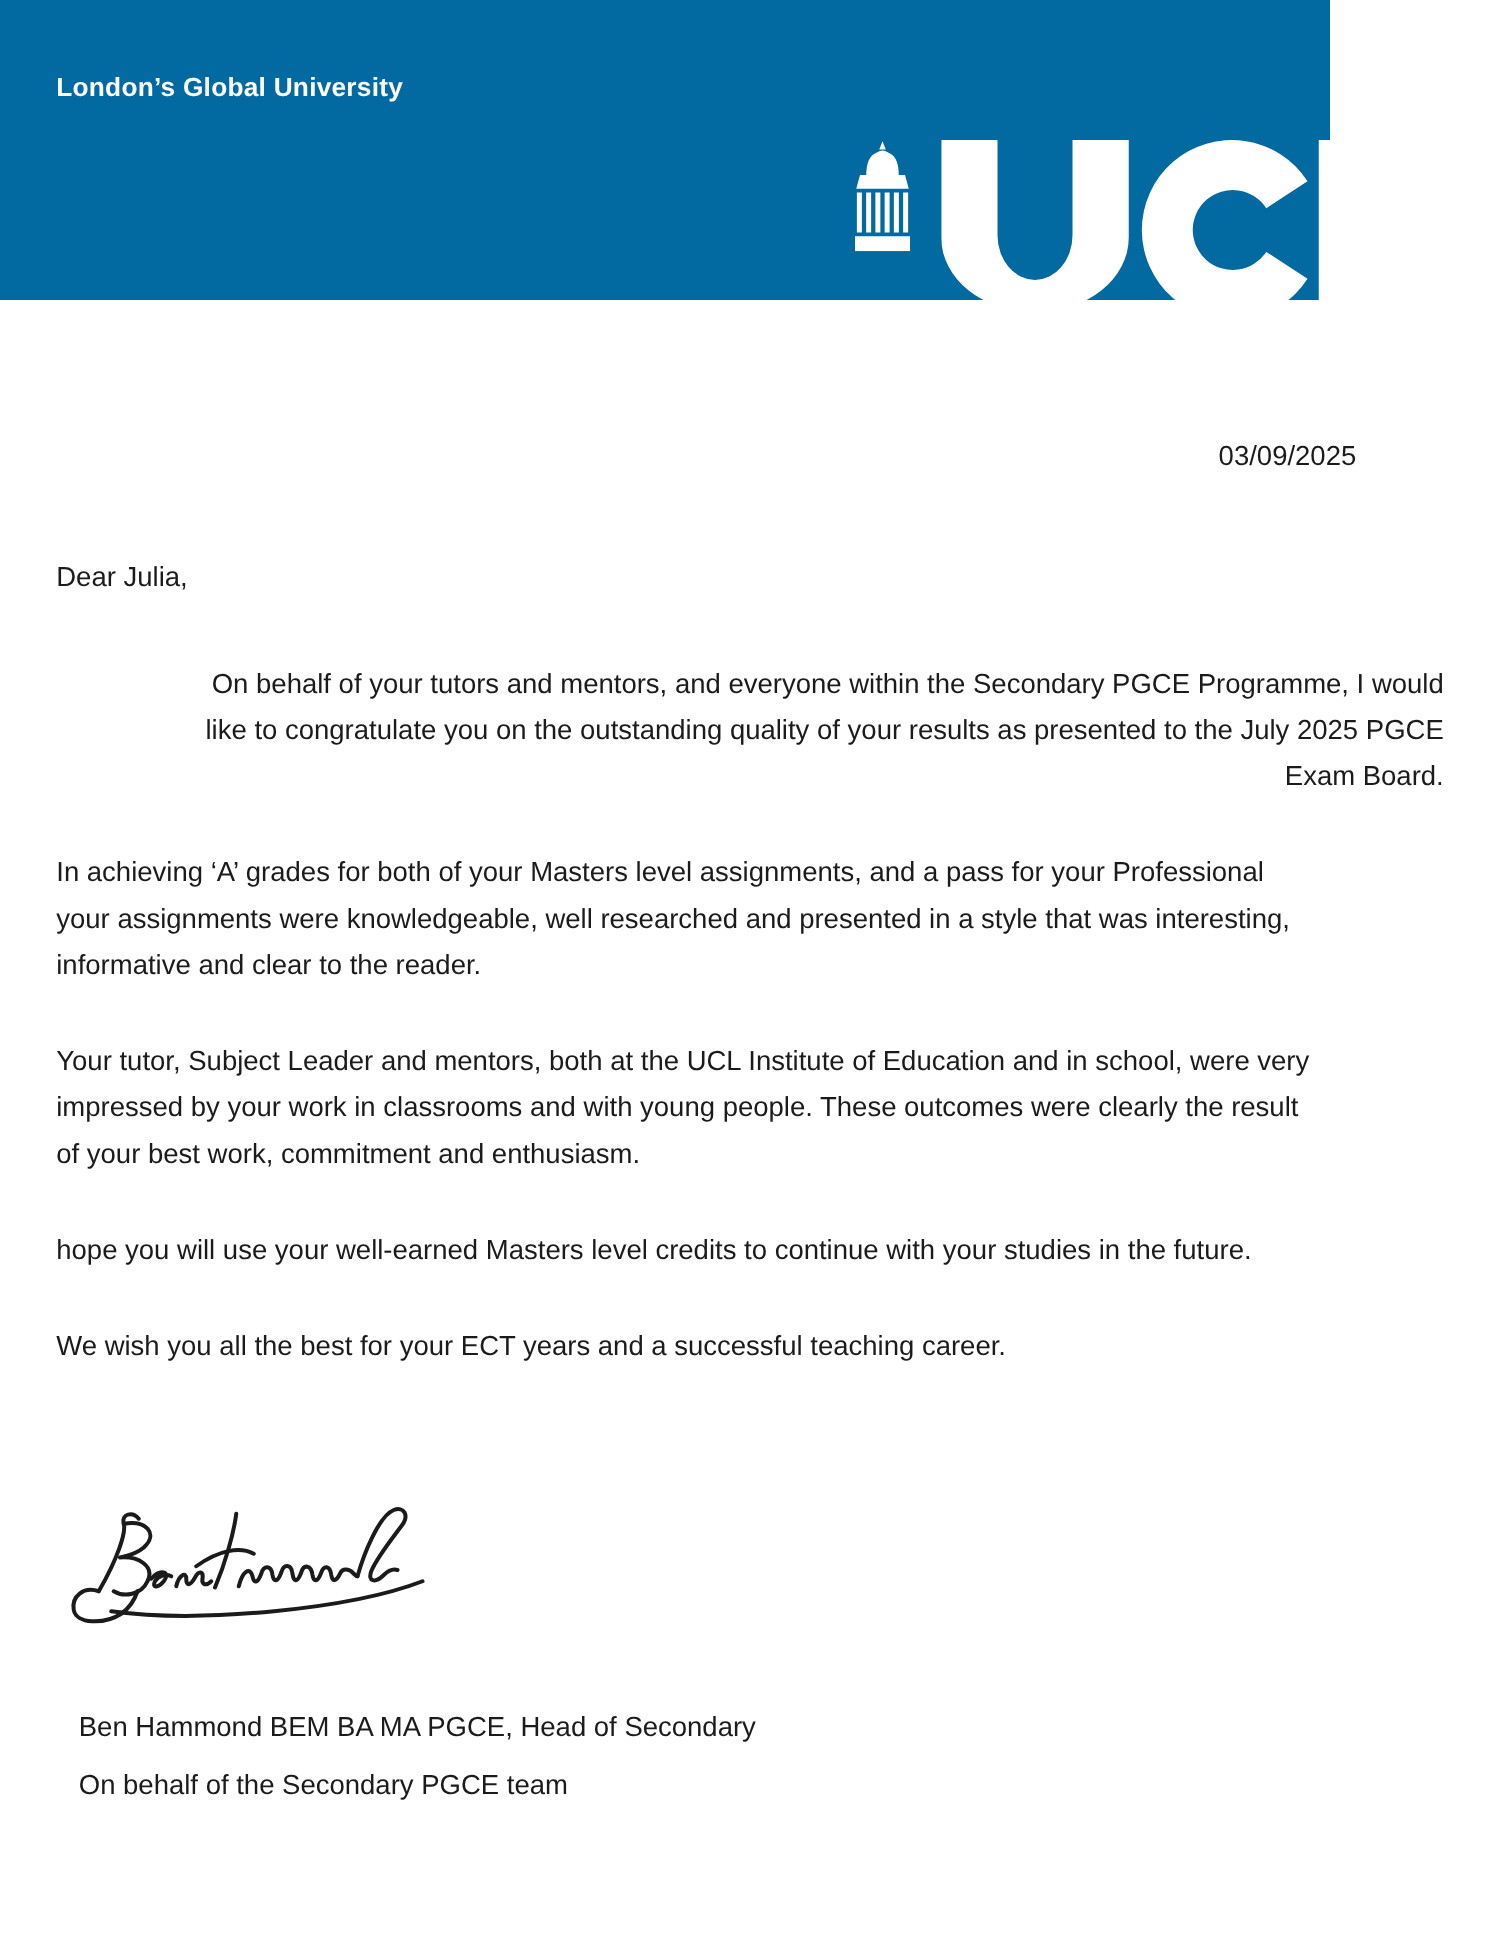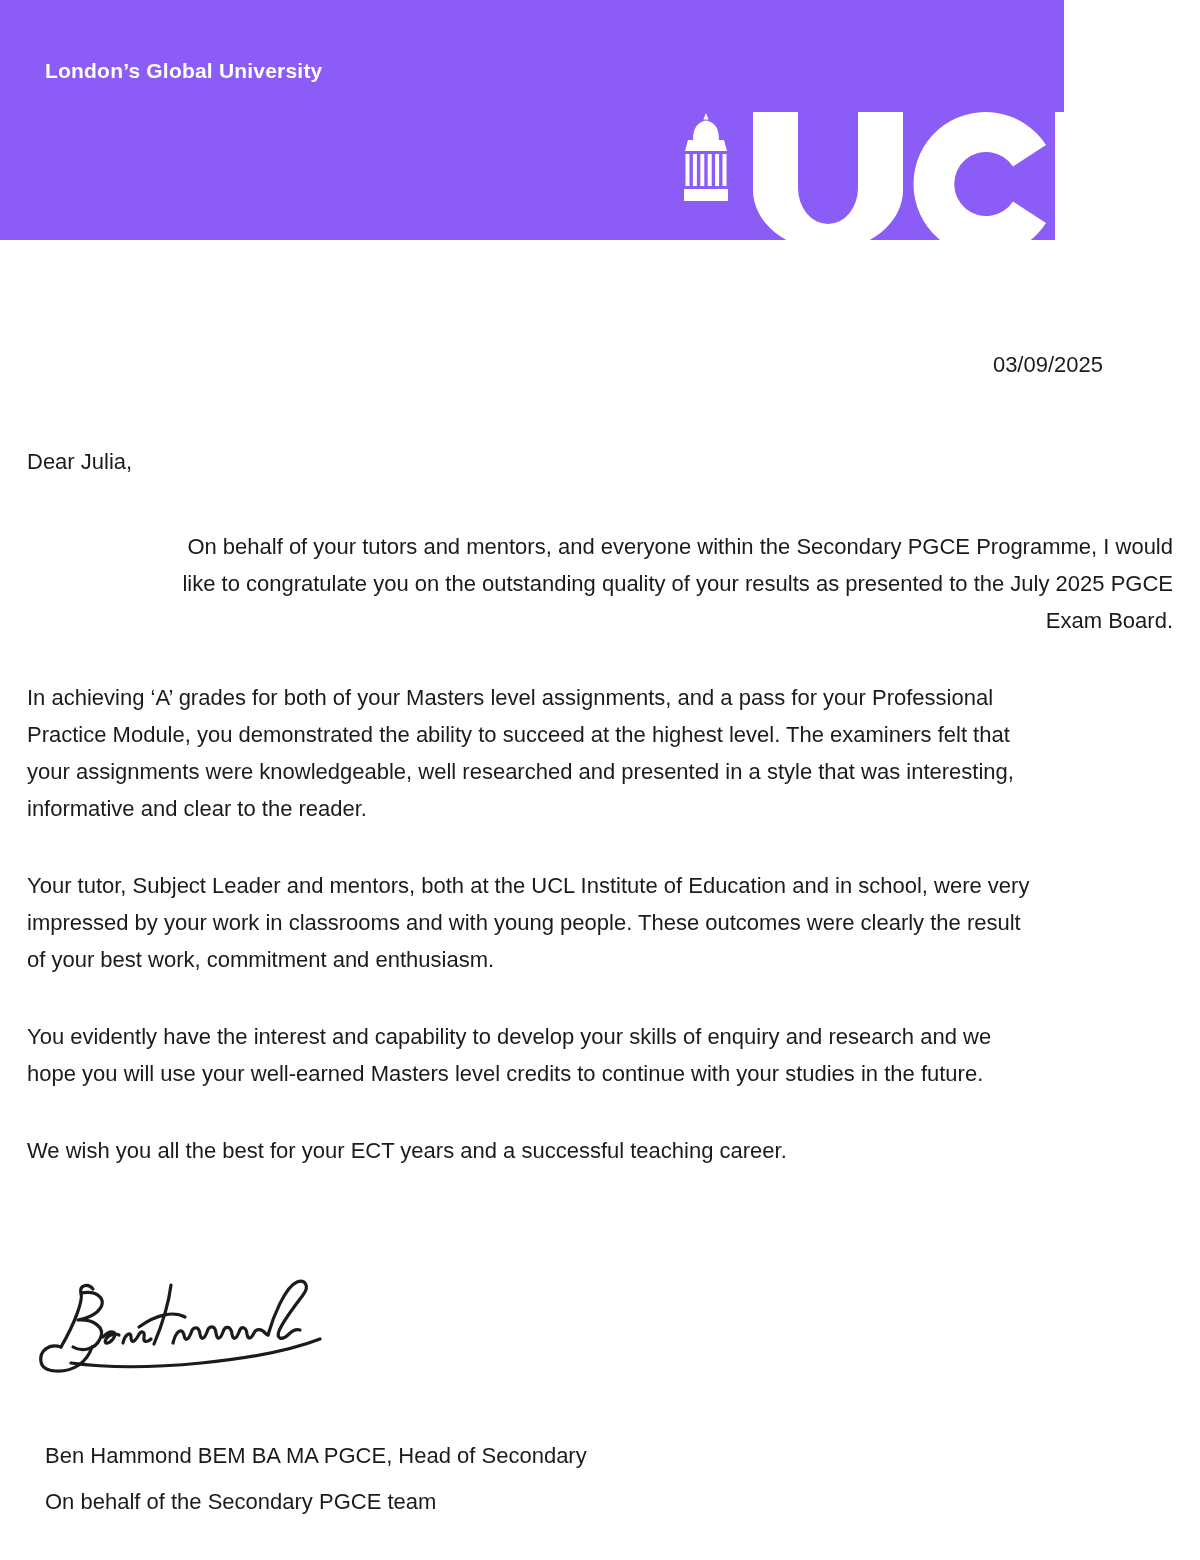--- a/index.html
+++ b/index.html
@@ -10,37 +10,37 @@
     background: #ffffff;
     font-family: "Liberation Sans", sans-serif;
     color: #1b1b1b;
     position: relative;
   }
   
   .banner {
     position: relative;
     width: 1064px;
     height: 240px;
-    background: #8b5cf6;
+    background: #0369a1;
     overflow: hidden;
   }
   .tagline {
     position: absolute;
     left: 45px;
     top: 59px;
     color: #ffffff;
     font-size: 21px;
     font-weight: bold;
     letter-spacing: 0.2px;
   }
   .portico { position: absolute; left: 681px; top: 113px; }
   .ucl-letters { position: absolute; left: 753px; top: 112px; }
   
   .letter {
-    padding: 0 27px;
+    padding: 0 45px;
     font-size: 22px;
     line-height: 37px;
   }
   .date-row {
     margin-top: 106px;
     text-align: right;
     padding-right: 70px;
   }
   .salutation { margin-top: 60px; }
   .para { margin: 40px 0 0 0; }
@@ -88,33 +88,31 @@
   <div class="salutation">Dear Julia,</div>
 
   <p class="para">
     <span class="line">On behalf of your tutors and mentors, and everyone within the Secondary PGCE Programme, I would</span>
     <span class="line">like to congratulate you on the outstanding quality of your results as presented to the July 2025 PGCE</span>
     <span class="line">Exam Board.</span>
   </p>
 
   <p class="para">
     <span class="line">In achieving ‘A’ grades for both of your Masters level assignments, and a pass for your Professional</span>
-    <span class="line">Practice Module, you demonstrated the ability to succeed at the highest level. The examiners felt that</span>
     <span class="line">your assignments were knowledgeable, well researched and presented in a style that was interesting,</span>
     <span class="line">informative and clear to the reader.</span>
   </p>
 
   <p class="para">
     <span class="line">Your tutor, Subject Leader and mentors, both at the UCL Institute of Education and in school, were very</span>
     <span class="line">impressed by your work in classrooms and with young people. These outcomes were clearly the result</span>
     <span class="line">of your best work, commitment and enthusiasm.</span>
   </p>
 
   <p class="para">
-    <span class="line">You evidently have the interest and capability to develop your skills of enquiry and research and we</span>
     <span class="line">hope you will use your well-earned Masters level credits to continue with your studies in the future.</span>
   </p>
 
   <p class="para">
     <span class="line">We wish you all the best for your ECT years and a successful teaching career.</span>
   </p>
 
   <div class="signature-wrap">
     <svg width="310" height="110" viewBox="0 0 310 110" role="img" aria-label="Ben Hammond">
       <g fill="none" stroke="#1b1b1b" stroke-width="3.2" stroke-linecap="round" stroke-linejoin="round">

